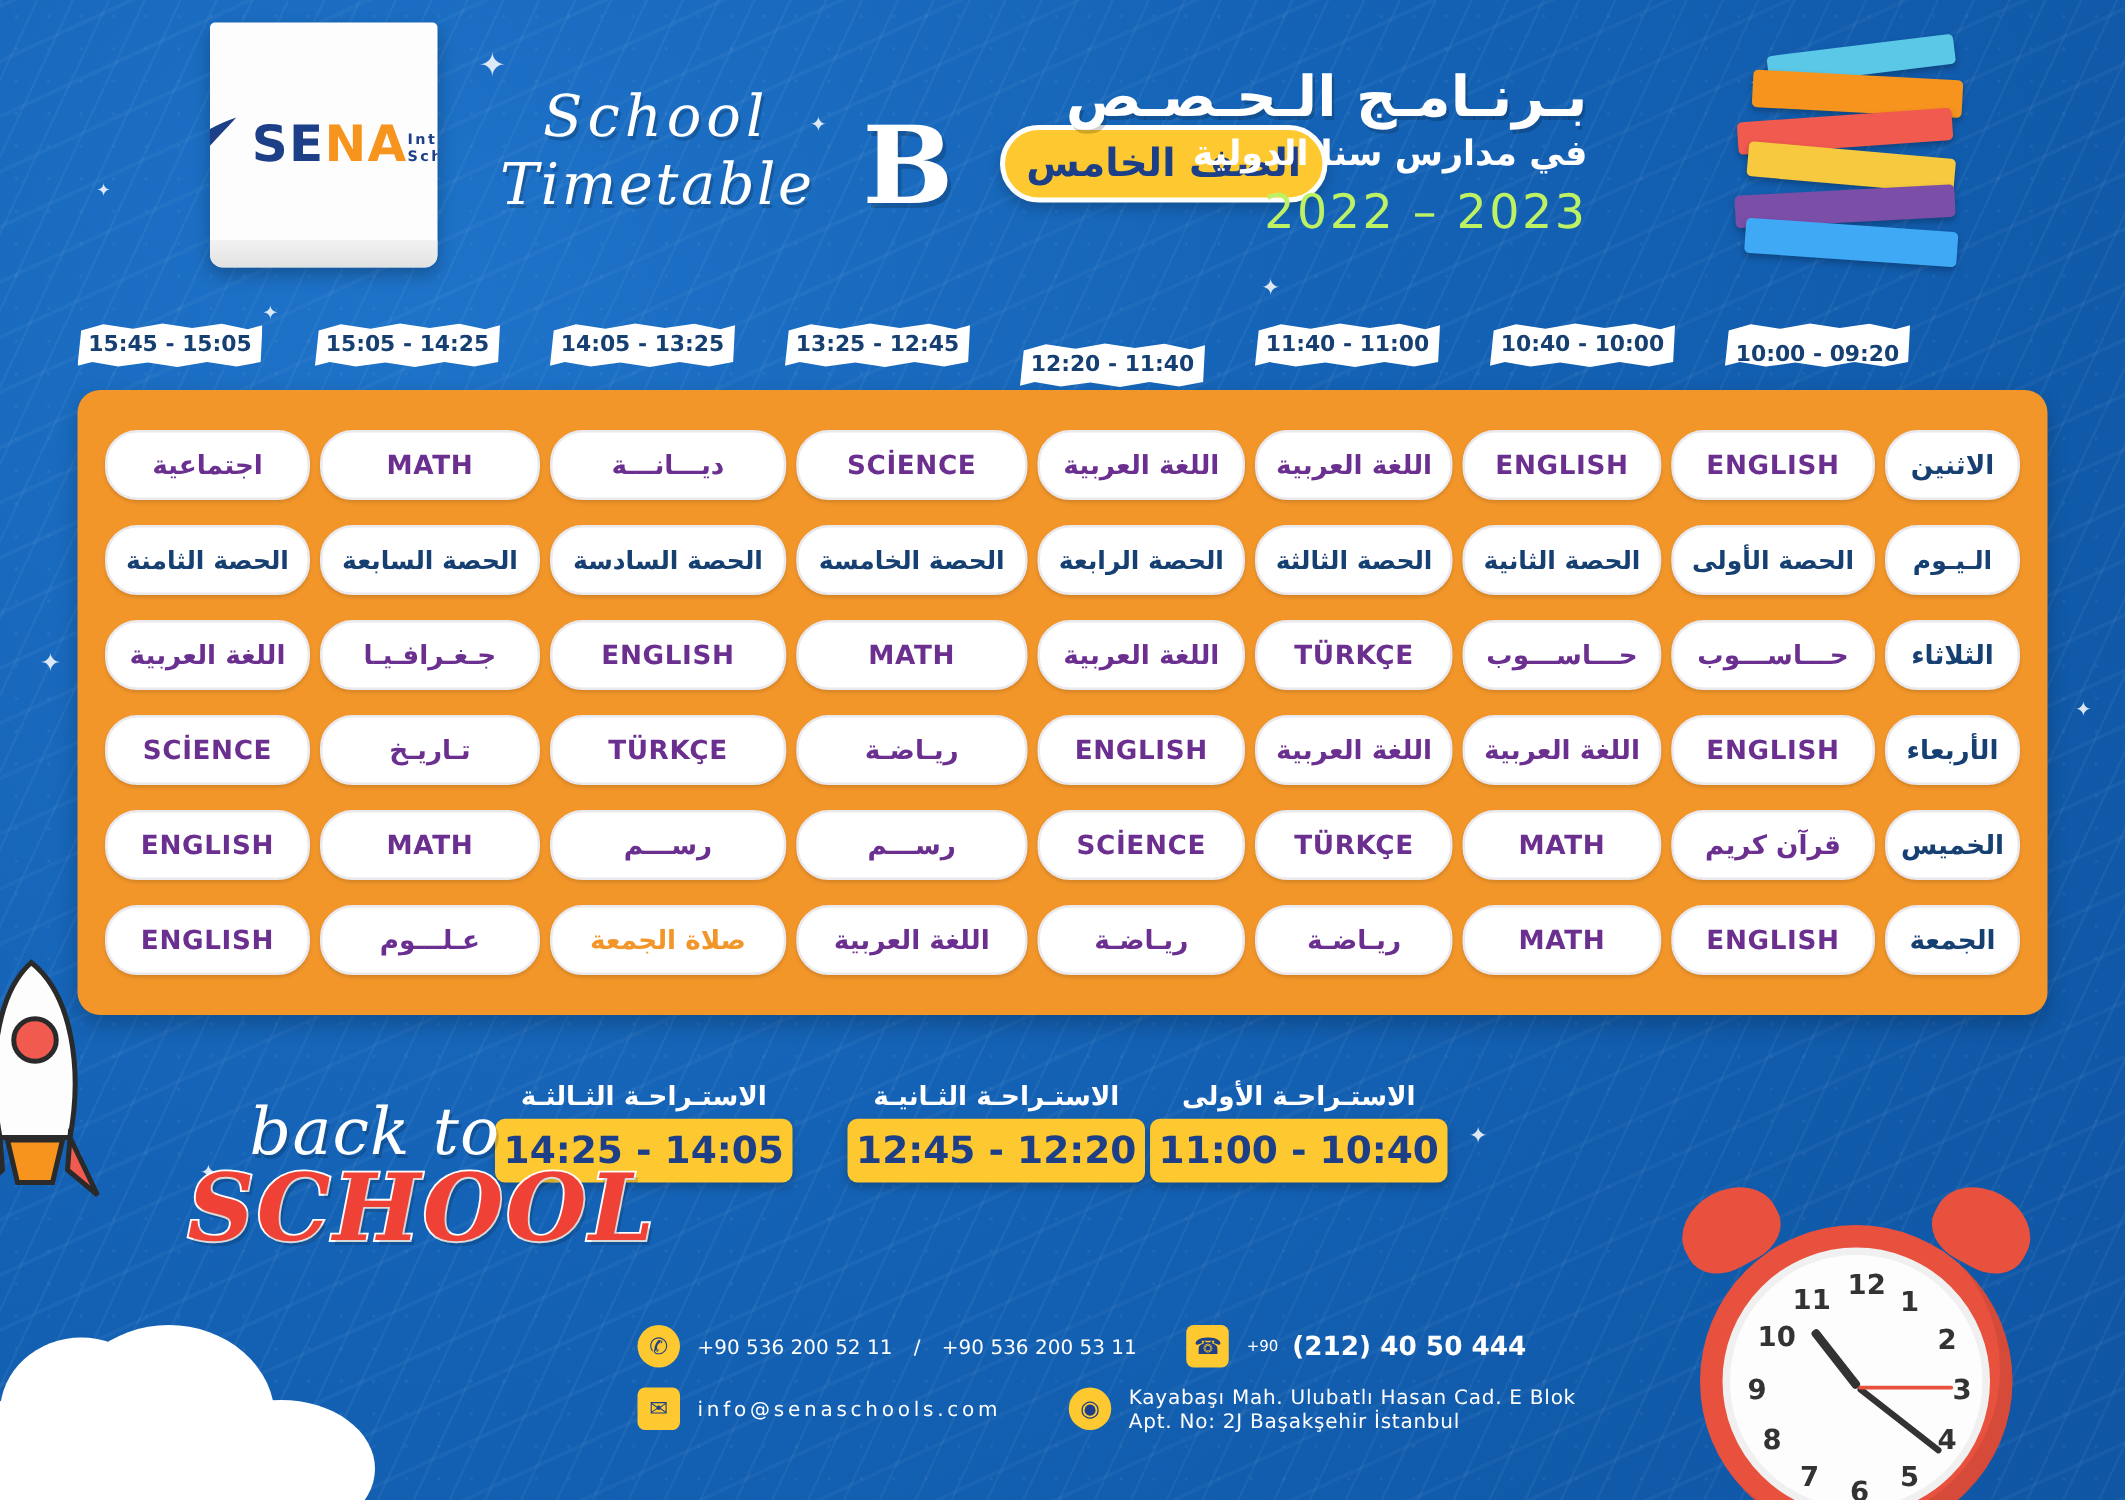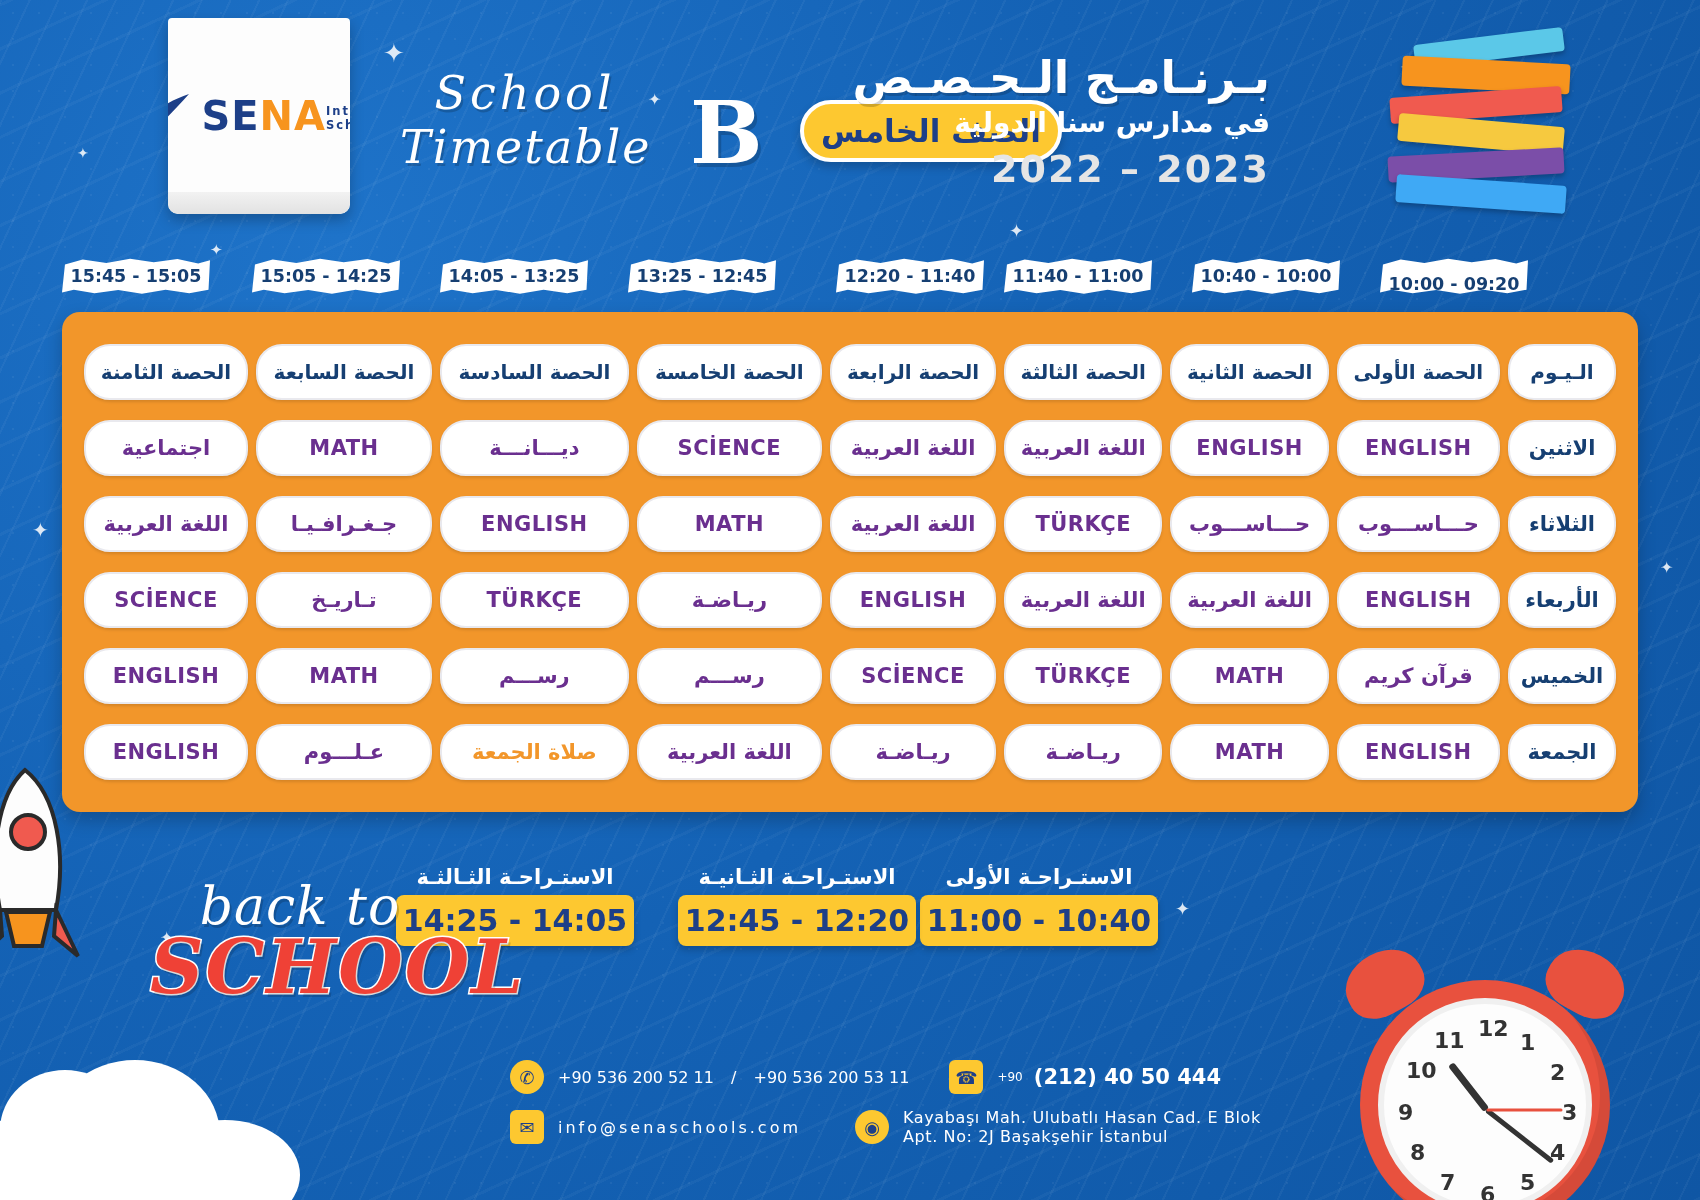--- a/index.html
+++ b/index.html
@@ -87,21 +87,21 @@
     direction: rtl;
   }
 
   .ar-head {
     position: absolute; right: 430px; top: 52px; width: 560px;
     text-align: right; direction: rtl; color: #fff;
   }
   .ar-head .a1 { font-size: 45px; font-weight: bold; letter-spacing: 1px; line-height: 1.15;
                  text-shadow: 2px 3px 0 rgba(0,0,0,.18); }
   .ar-head .a2 { font-size: 28px; font-weight: bold; margin-top: 2px; }
-  .ar-head .a3 { font-size: 38px; font-weight: bold; color: #e5e5e5; margin-top: 8px; letter-spacing: 2px; }
+  .ar-head .a3 { font-size: 38px; font-weight: normal; color: #bef264; margin-top: 8px; letter-spacing: 2px; }
 
   .books { position: absolute; right: 118px; top: 30px; width: 210px; height: 200px; }
   .book { position: absolute; border-radius: 4px; box-shadow: 0 3px 5px rgba(0,0,0,.25); }
 
   
   .times { position: absolute; top: 258px; left: 62px; right: 62px; height: 44px; }
   .time-chip {
     position: absolute; top: 0; height: 36px;
     background: #fff;
     display: flex; align-items: center; justify-content: center;
@@ -268,39 +268,69 @@
     </div>
   <div class="time-chip" style="left:190px;width:148px;">
       <span>15:05 - 14:25</span>
     </div>
   <div class="time-chip" style="left:378px;width:148px;">
       <span>14:05 - 13:25</span>
     </div>
   <div class="time-chip" style="left:566px;width:148px;">
       <span>13:25 - 12:45</span>
     </div>
-  <div class="time-chip" style="left:774px;width:148px;">
+  <div class="time-chip" style="left:754px;width:148px;margin-top:16px;">
       <span>12:20 - 11:40</span>
     </div>
   <div class="time-chip" style="left:942px;width:148px;">
       <span>11:40 - 11:00</span>
     </div>
   <div class="time-chip" style="left:1130px;width:148px;">
       <span>10:40 - 10:00</span>
     </div>
   <div class="time-chip" style="left:1318px;width:148px;align-items:flex-end;">
       <span>10:00 - 09:20</span>
     </div>
 </div>
 
 <div class="table-wrap">
   <table>
     <tbody>
         <tr>
       <td>
+            <div class="cell ar">اجتماعية</div>
+          </td>
+      <td>
+            <div class="cell">MATH</div>
+          </td>
+      <td>
+            <div class="cell ar">ديـــانـــة</div>
+          </td>
+      <td>
+            <div class="cell">SCİENCE</div>
+          </td>
+      <td>
+            <div class="cell ar">اللغة العربية</div>
+          </td>
+      <td>
+            <div class="cell ar">اللغة العربية</div>
+          </td>
+      <td>
+            <div class="cell">ENGLISH</div>
+          </td>
+      <td>
+            <div class="cell">ENGLISH</div>
+          </td>
+      <td class="col-day">
+            <div class="cell daycol">الاثنين</div>
+          </td>
+    </tr>
+
+    <tr>
+      <td>
             <div class="cell head">الحصة الثامنة</div>
           </td>
       <td>
             <div class="cell head">الحصة السابعة</div>
           </td>
       <td>
             <div class="cell head">الحصة السادسة</div>
           </td>
       <td>
             <div class="cell head">الحصة الخامسة</div>
@@ -312,50 +342,20 @@
             <div class="cell head">الحصة الثالثة</div>
           </td>
       <td>
             <div class="cell head">الحصة الثانية</div>
           </td>
       <td>
             <div class="cell head">الحصة الأولى</div>
           </td>
       <td class="col-day">
             <div class="cell head">الـيـوم</div>
-          </td>
-    </tr>
-
-    <tr>
-      <td>
-            <div class="cell ar">اجتماعية</div>
-          </td>
-      <td>
-            <div class="cell">MATH</div>
-          </td>
-      <td>
-            <div class="cell ar">ديـــانـــة</div>
-          </td>
-      <td>
-            <div class="cell">SCİENCE</div>
-          </td>
-      <td>
-            <div class="cell ar">اللغة العربية</div>
-          </td>
-      <td>
-            <div class="cell ar">اللغة العربية</div>
-          </td>
-      <td>
-            <div class="cell">ENGLISH</div>
-          </td>
-      <td>
-            <div class="cell">ENGLISH</div>
-          </td>
-      <td class="col-day">
-            <div class="cell daycol">الاثنين</div>
           </td>
     </tr>
 
     <tr>
       <td>
             <div class="cell ar">اللغة العربية</div>
           </td>
       <td>
             <div class="cell ar">جـغـرافـيـا</div>
           </td>

